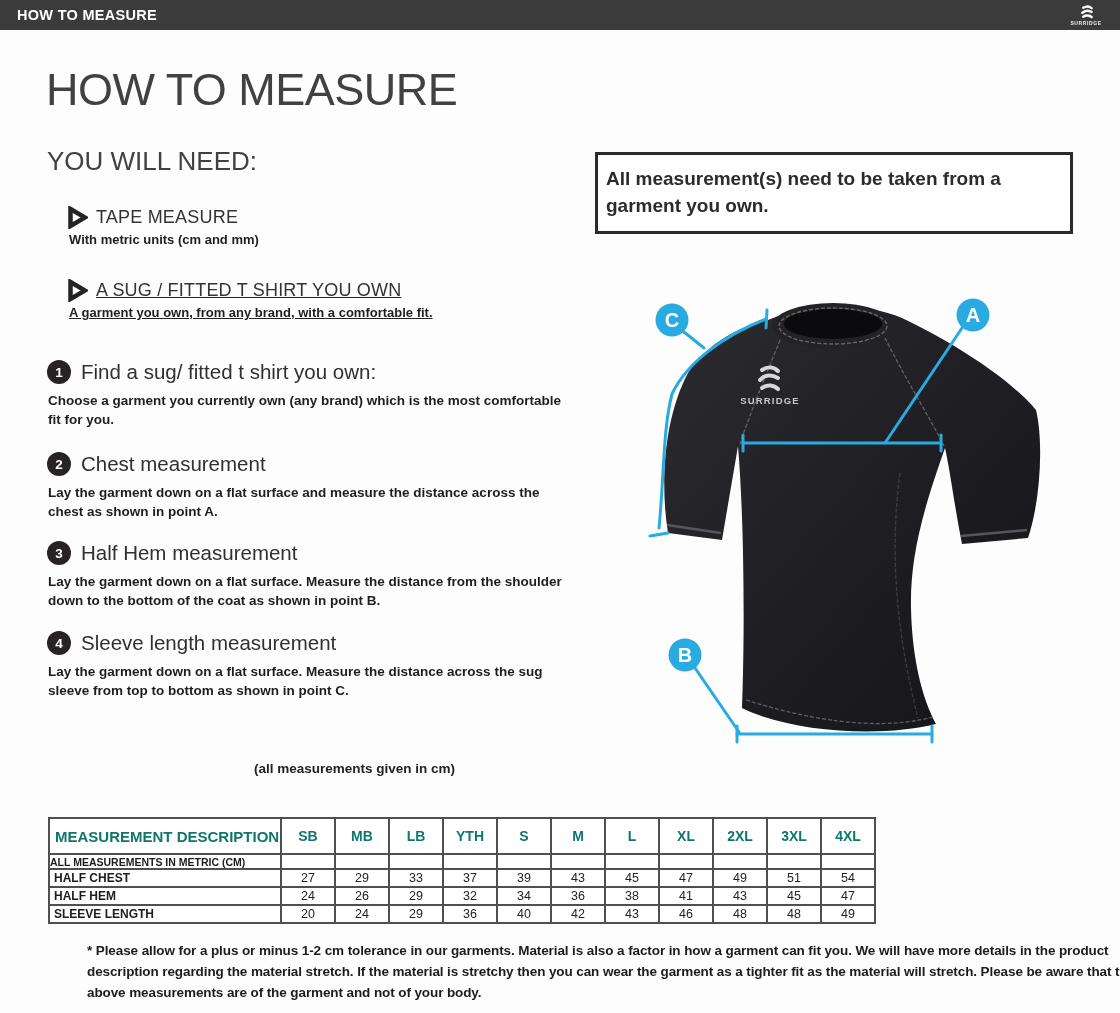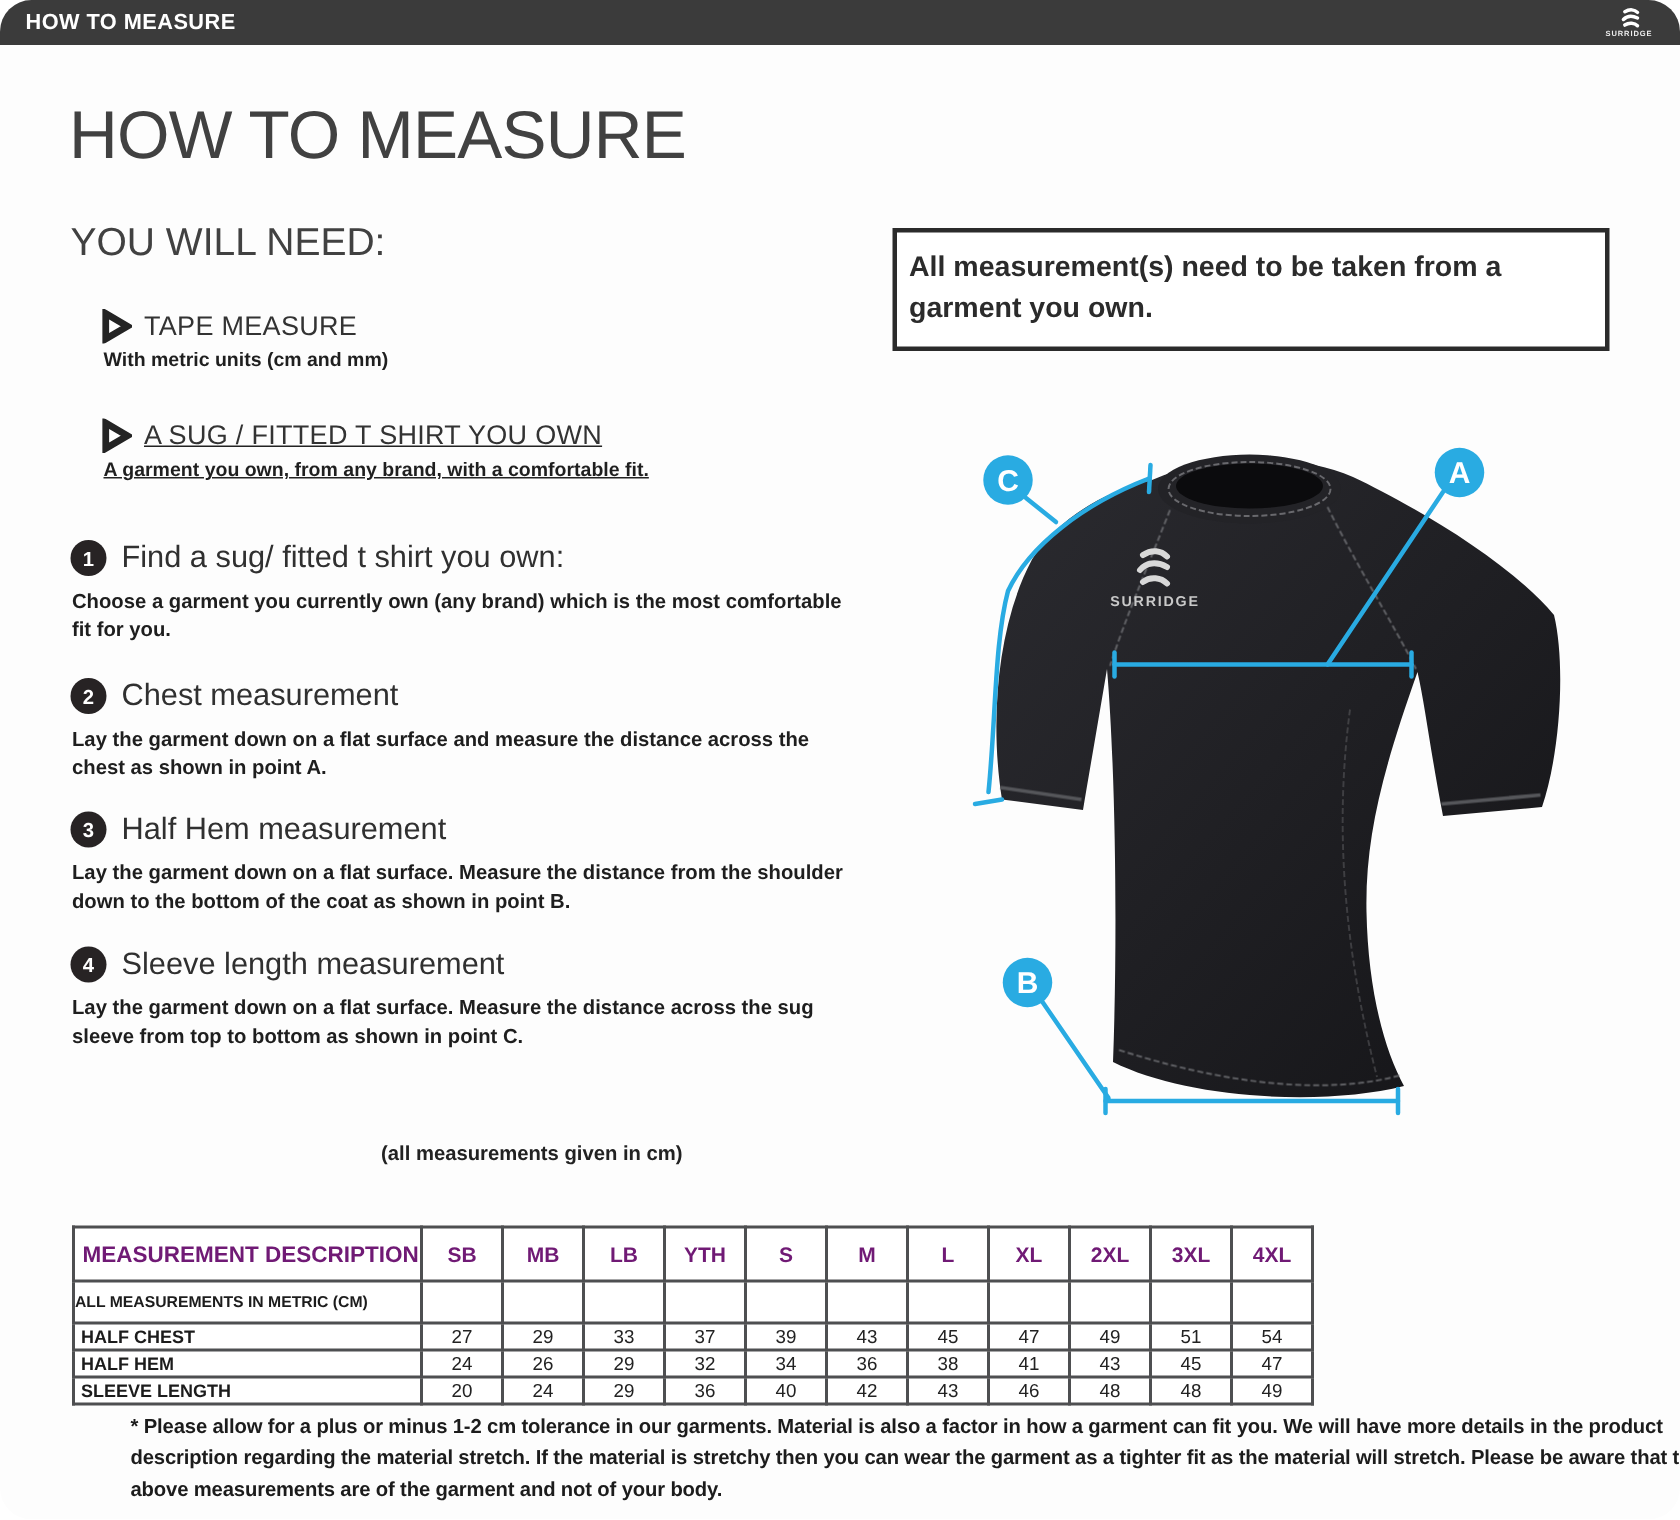--- a/index.html
+++ b/index.html
@@ -1,19 +1,19 @@
 <!DOCTYPE html>
 <html><head>
 <meta charset="utf-8">
 <style>
   * { margin:0; padding:0; box-sizing:border-box; }
   html,body { background:#fff; }
   .page {
     position:relative; width:1120px; height:1013px; background:#fdfdfd;
-    font-family:"Liberation Sans", sans-serif; color:#222; overflow:hidden;border-radius:21px;
+    font-family:"Liberation Sans", sans-serif; color:#222; overflow:hidden;
   }
   
   .topbar { position:absolute; top:0; left:0; width:1120px; height:30px; background:#3b3b3b; }
   .topbar-title {
     position:absolute; left:17px; top:0; line-height:30px; color:#fff;
     font-size:14.5px; font-weight:bold; letter-spacing:.3px;
   }
   .brand { position:absolute; right:9px; top:2px; width:50px; height:26px;
     display:flex; flex-direction:column; align-items:center; justify-content:center; gap:1px; }
   .brand-word { font-size:5px; font-weight:bold; letter-spacing:.6px; color:#ededed; }
@@ -48,24 +48,24 @@
   
   .diagram { position:absolute; left:600px; top:288px; width:460px; height:515px; }
   
   .sc-heading { position:absolute; left:46px; top:745px; font-size:31px; font-weight:400; color:#414141; letter-spacing:-.5px; }
   .sc-note { position:absolute; left:254px; top:761px; font-size:13.5px; font-weight:bold; color:#222; }
   table.size-table {
     position:absolute; left:48px; top:817px; border-collapse:collapse; background:#fff;
     table-layout:fixed; border:2px solid #353535;
   }
   .size-table th, .size-table td { border:2px solid #4e4f51; overflow:hidden; white-space:nowrap; }
-  .size-table th { font-size:14px; font-weight:bold; color:#701a75; height:36px; text-align:center; }
+  .size-table th { font-size:14px; font-weight:bold; color:#0f766e; height:36px; text-align:center; }
   .size-table th.col-desc { width:232px; text-align:left; padding-left:5px; font-size:15px; }
   .size-table th.col-size { width:54px; }
-  .size-table td.metric-label { font-size:10.5px; font-weight:bold; text-align:left; padding-left:0; height:28px; color:#1c1c1c; }
+  .size-table td.metric-label { font-size:10.5px; font-weight:bold; text-align:left; padding-left:0; height:15px; color:#1c1c1c; }
   .size-table td.metric-empty { height:15px; }
   .size-table td.row-label { font-size:12px; font-weight:bold; text-align:left; padding:1px 4px; height:17px; color:#1c1c1c; }
   .size-table td.val { font-size:12.5px; text-align:center; height:17px; color:#222; }
   
   .disclaimer {
     position:absolute; left:47px; top:940px; width:1052px;
     font-size:13.5px; font-weight:bold; color:#1c1c1c; line-height:1.57; letter-spacing:-.1px;margin-left:40px;
   }
 </style>
 </head>

